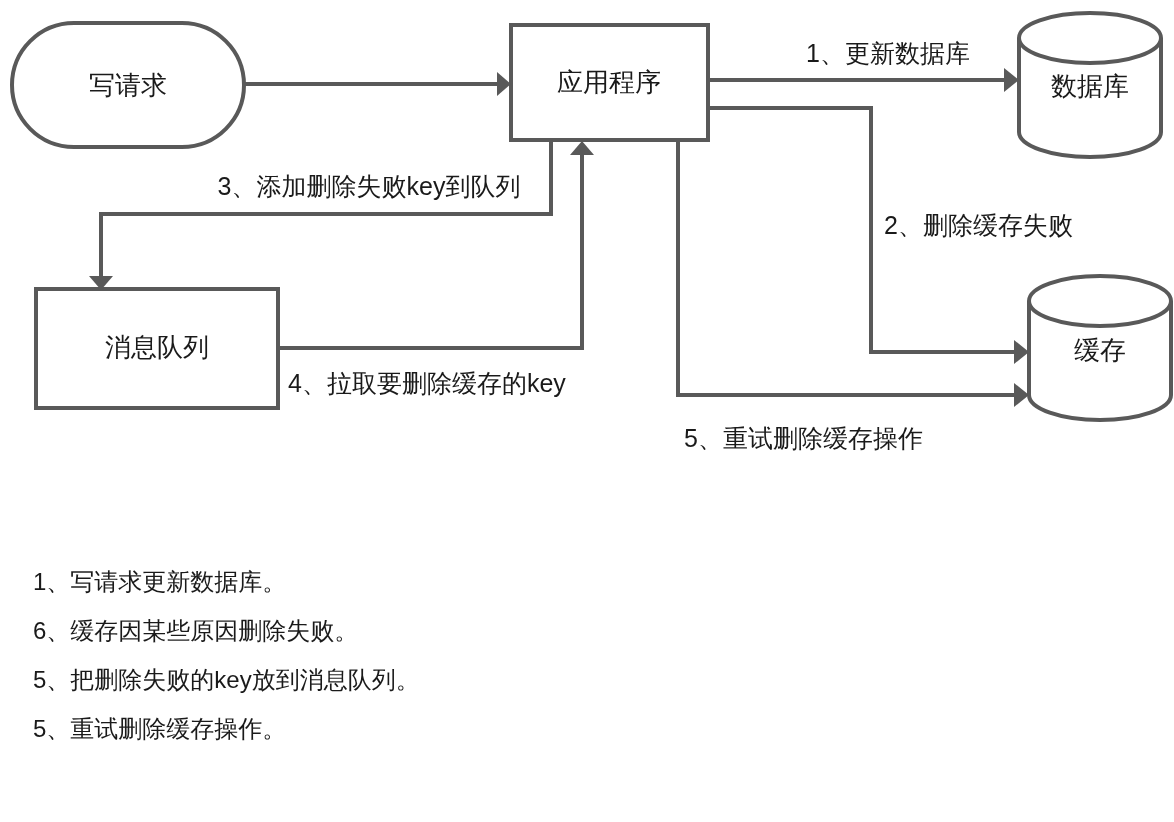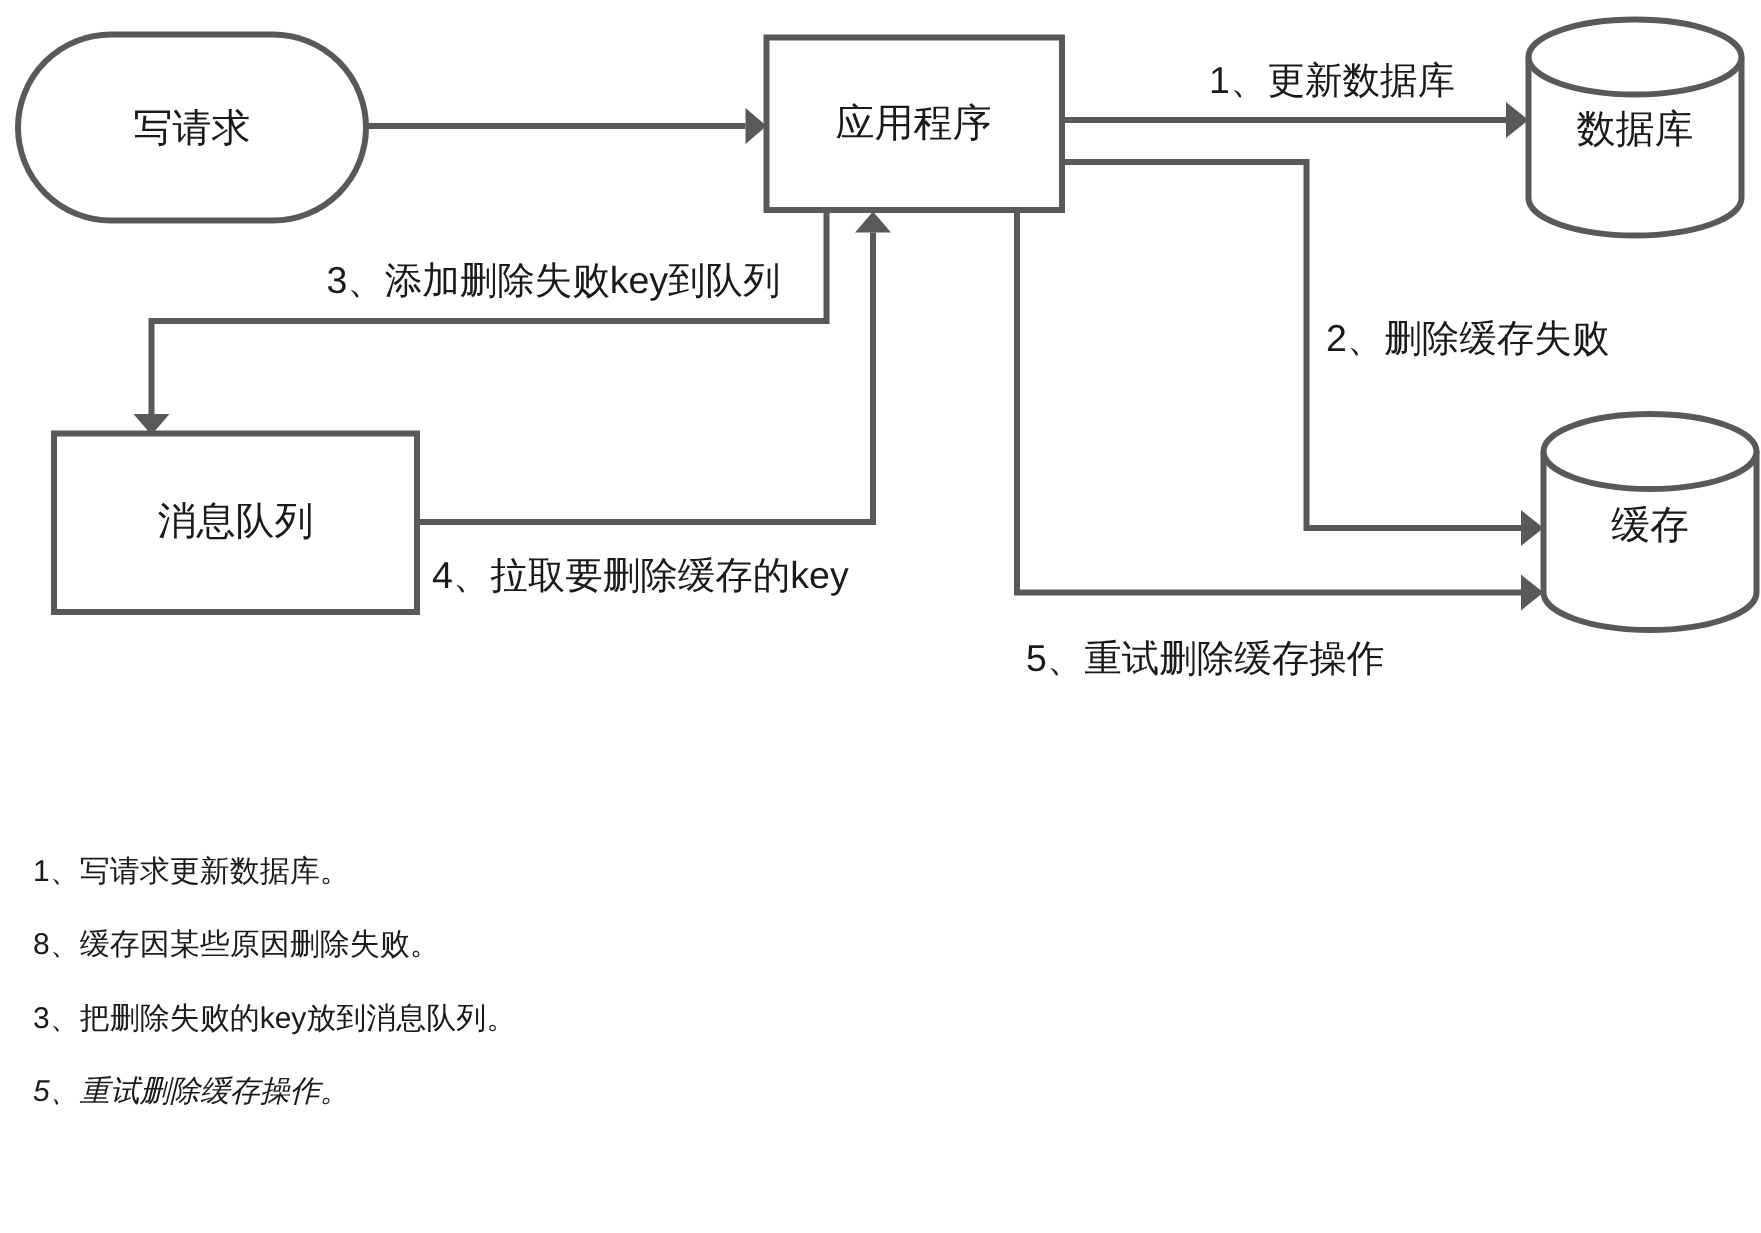--- a/index.html
+++ b/index.html
@@ -68,27 +68,27 @@
   .edge-label.mid { text-anchor: middle; }
   .edge-label.start { text-anchor: start; }
 
   #steps-list {
     position: absolute;
     left: 22px;
     top: 568px;
     width: 1120px;
   }
   .step-line {
-    font-size: 20px;
+    font-size: 24px;
     line-height: 27px;
     color: #1a1a1a;
-    margin: 0 0 22px 0;
+    margin: 0 0 22px 11px;
     white-space: nowrap;
   }
-  .step-line:last-child { margin-bottom: 0; font-style: italic; }
+  .step-line:last-child { margin-bottom: 0; }
 </style>
 </head>
 <body>
 
 <div id="stage">
 
   <svg id="diagram" viewBox="0 0 1174 500">
 
     <g>
       <rect class="node-shape" x="12" y="23" width="232" height="124" rx="62" ry="62"></rect>
@@ -149,18 +149,18 @@
     <g>
       <path class="edge" d="M678,140 L678,395 L1014,395"></path>
       <polygon class="arrow-head" points="1014,383 1029,395 1014,407"></polygon>
       <text class="edge-label start" x="684" y="447">5、重试删除缓存操作</text>
     </g>
 
   </svg>
 
   <div id="steps-list">
     <p class="step-line">1、写请求更新数据库。</p>
-    <p class="step-line">8、缓存因某些原因删除失败。</p>
-    <p class="step-line">3、把删除失败的key放到消息队列。</p>
+    <p class="step-line">6、缓存因某些原因删除失败。</p>
+    <p class="step-line">5、把删除失败的key放到消息队列。</p>
     <p class="step-line">5、重试删除缓存操作。</p>
   </div>
 
 </div>
 
 </body></html>

